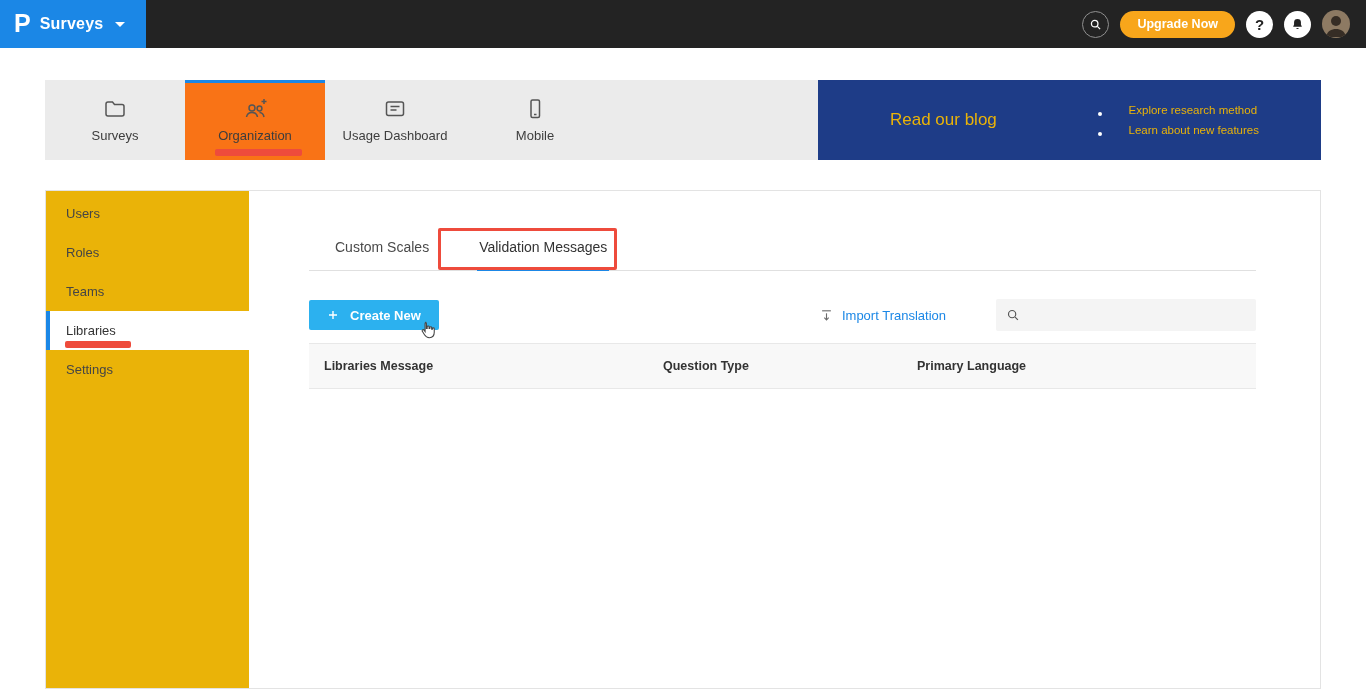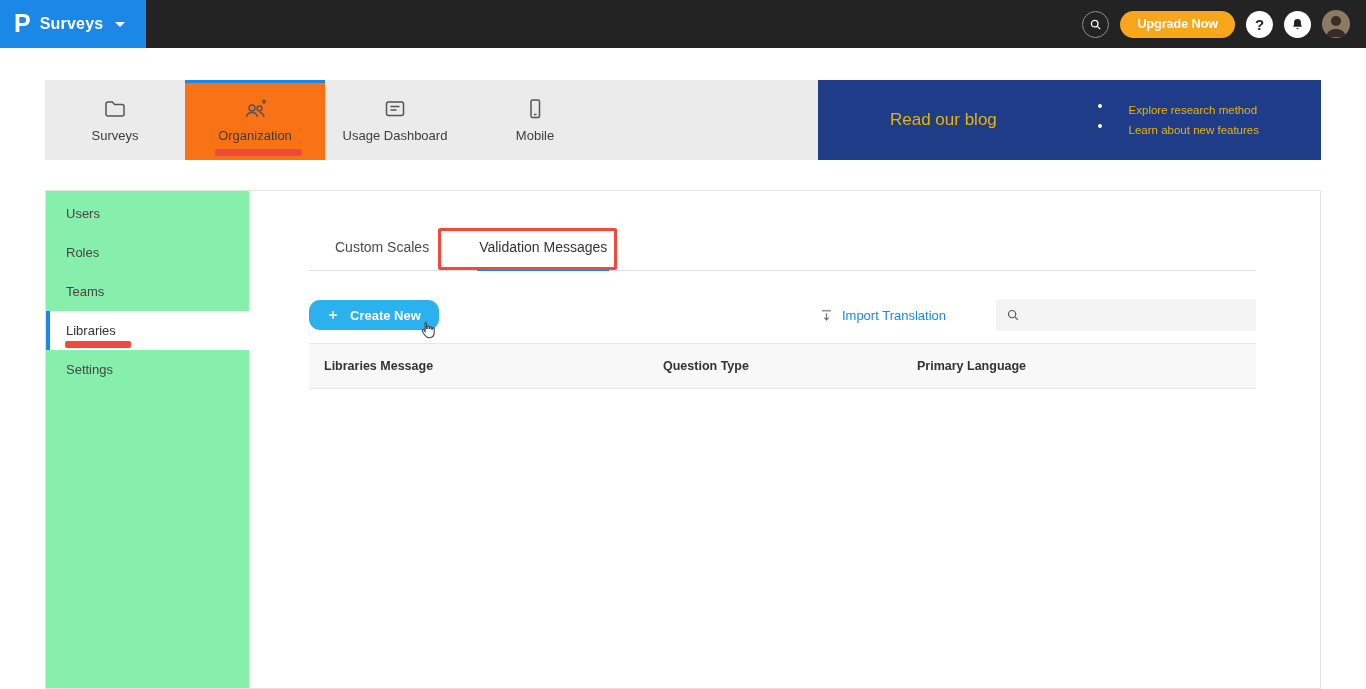--- a/index.html
+++ b/index.html
@@ -29,37 +29,37 @@
 
   
   .modulebar{position:absolute;left:45px;top:80px;width:1276px;height:80px;background:#ebebeb;display:flex;}
   .module-tab{width:140px;height:80px;display:flex;flex-direction:column;align-items:center;justify-content:center;gap:7px;color:#3d3d3d;cursor:pointer;}
   .module-tab .mt-icon{color:#555;height:24px;display:flex;align-items:center;}
   .module-tab .mt-label{font-size:13px;}
   .module-tab.active{background:#f97316;border-top:3px solid var(--brand-blue);padding-bottom:3px;}
   .blog-panel{margin-left:auto;width:503px;height:80px;background:var(--navy-panel);display:flex;align-items:center;color:#eab308;cursor:pointer;}
   .blog-title{font-size:17px;font-weight:500;margin-left:72px;}
   .blog-bullets{margin-left:auto;margin-right:62px;display:flex;flex-direction:column;gap:8px;font-size:11.5px;list-style:none;}
-  .blog-bullets li{display:flex;gap:27px;align-items:flex-start;}
+  .blog-bullets li{display:flex;gap:27px;align-items:flex-end;}
   .bullet-dot{width:4px;height:4px;border-radius:50%;background:#fff;flex:0 0 auto;}
 
   
   .card{position:absolute;left:45px;top:190px;width:1276px;height:499px;background:#fff;border:1px solid #e3e3e3;}
-  .sidebar{position:absolute;left:0;top:0;width:203px;height:100%;background:#86efac;padding-top:3px;}
+  .sidebar{position:absolute;left:0;top:0;width:203px;height:100%;background:#eab308;padding-top:3px;}
   .side-item{height:39px;display:flex;align-items:center;padding-left:20px;font-size:13px;color:#454545;cursor:pointer;position:relative;}
   .side-item.active{background:#fff;color:#333;}
   .side-item.active::before{content:"";position:absolute;left:0;top:0;bottom:0;width:4px;background:var(--brand-blue);}
 
   .content{position:absolute;left:203px;top:0;right:0;bottom:0;}
   .tabs-row{position:absolute;left:60px;right:64px;top:42px;border-bottom:1px solid #e0e0e0;display:flex;gap:46px;padding-left:24px;}
   .ctab{font-size:14px;color:#4a4a4a;padding:6px 2px 14px;cursor:pointer;}
   .ctab.active{color:#333;border-bottom:2px solid var(--brand-blue);margin-bottom:-1px;}
 
   .toolbar{position:absolute;left:60px;right:64px;top:107px;height:34px;display:flex;align-items:center;}
-  .create-btn{height:30px;background:var(--create-blue);color:#fff;border:none;border-radius:11px;font-size:13px;font-weight:700;display:flex;align-items:center;gap:11px;padding:0 18px;font-family:inherit;cursor:pointer;}
+  .create-btn{height:30px;background:var(--create-blue);color:#fff;border:none;border-radius:2px;font-size:13px;font-weight:700;display:flex;align-items:center;gap:11px;padding:0 18px;font-family:inherit;cursor:pointer;}
   .toolbar-right{margin-left:auto;display:flex;align-items:center;gap:50px;}
   .import-link{display:flex;align-items:center;gap:8px;color:var(--brand-blue);font-size:13px;cursor:pointer;background:none;border:none;font-family:inherit;}
   .import-link .imp-icon{color:#6b6b6b;display:flex;}
   .search-box{width:260px;height:32px;background:#f4f4f4;display:flex;align-items:center;padding:0 10px;gap:7px;border-radius:2px;}
   .search-box input{border:none;background:transparent;outline:none;flex:1;font-size:13px;font-family:inherit;color:#333;}
   .search-box .sb-icon{color:#555;display:flex;}
 
   .table-header{position:absolute;left:60px;right:64px;top:152px;height:46px;background:#f8f8f8;border-top:1px solid #e8e8e8;border-bottom:1px solid #e8e8e8;display:flex;align-items:center;font-size:12.5px;font-weight:700;color:#333;padding-left:15px;}
   .th-col1{flex:0 0 339px;}
   .th-col2{flex:0 0 254px;}

